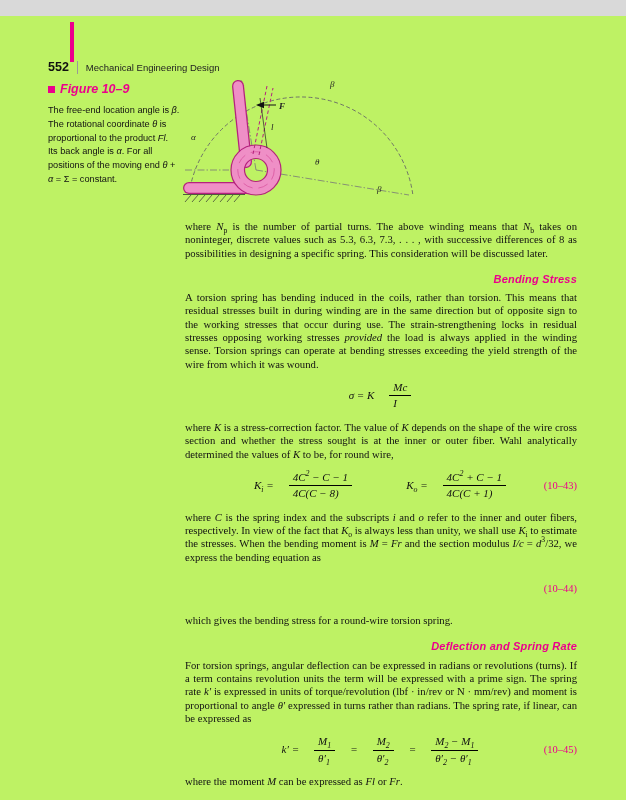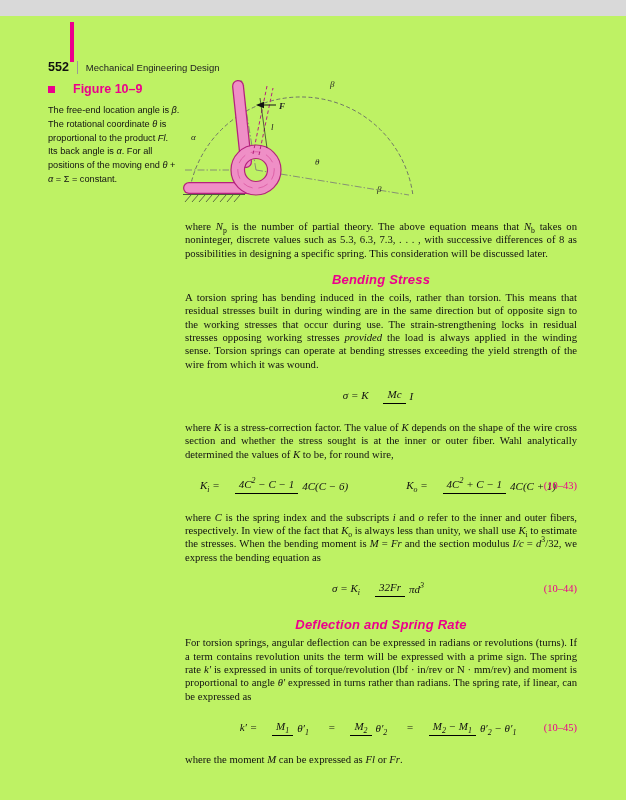--- a/index.html
+++ b/index.html
@@ -16,41 +16,41 @@
 
   .top-accent{position:absolute;left:70px;top:6px;width:4px;height:40px;background:var(--accent);}
   .bottom-rule{position:absolute;left:0;bottom:4px;width:100%;height:2.5px;background:var(--accent);}
 
   .header{position:absolute;left:48px;top:44px;display:flex;align-items:center;gap:8px;}
   .pagenum{font-family:"Liberation Sans","DejaVu Sans",sans-serif;font-weight:bold;font-size:12.5px;}
   .hdiv{width:1px;height:13px;background:#999;}
   .running{font-family:"Liberation Sans","DejaVu Sans",sans-serif;font-size:9.5px;color:#222;}
 
   .figblock{position:absolute;left:48px;top:66px;width:132px;}
-  .figlabelrow{display:flex;align-items:center;gap:18px;}
+  .figlabelrow{display:flex;align-items:center;gap:5px;font-style:italic;}
   .figbullet{width:7px;height:7px;background:var(--accent);flex:0 0 auto;}
   .figlabel{font-family:"Liberation Sans","DejaVu Sans",sans-serif;font-weight:bold;font-size:12.5px;color:var(--accent);}
   .figcaption{margin-top:8px;font-family:"Liberation Sans","DejaVu Sans",sans-serif;font-size:9.2px;line-height:1.5;color:#111;}
 
   .figart{position:absolute;left:183px;top:58px;width:240px;height:142px;}
   .svglabel{font-family:"Liberation Serif","DejaVu Serif",serif;font-style:italic;font-size:9px;fill:#222;}
   .flabel{font-weight:bold;}
 
   .maincol{position:absolute;left:185px;top:204px;width:392px;font-size:10.7px;line-height:13.3px;text-align:justify;}
   .maincol p{margin:0;}
   .indent{text-indent:14px;}
   .it{font-style:italic;}
   sub,sup{font-size:72%;line-height:0;}
 
-  .sechead{font-family:"Liberation Sans","DejaVu Sans",sans-serif;font-style:italic;font-weight:bold;font-size:13px;color:var(--accent);margin:13px 0 5px;letter-spacing:.2px;text-align:center;}
+  .sechead{font-family:"Liberation Sans","DejaVu Sans",sans-serif;font-style:italic;font-weight:bold;font-size:11px;color:var(--accent);margin:13px 0 5px;letter-spacing:.2px;text-align:right;}
 
   .eqrow{position:relative;display:flex;align-items:center;justify-content:center;margin:9px 0;min-height:32px;}
   .eq{display:flex;align-items:center;gap:13px;font-style:italic;font-size:11px;line-height:1.25;text-align:center;}
   .eqnum{position:absolute;right:0;top:50%;transform:translateY(-50%);color:var(--accent);font-size:10.5px;}
-  .frac{display:inline-flex;align-items:flex-end;margin:0 2px;vertical-align:middle;}
+  .frac{display:inline-flex;flex-direction:column;align-items:flex-start;margin:0 2px;vertical-align:middle;}
   .frac .num{display:block;padding:0 4px 1px;border-bottom:1px solid #000;white-space:nowrap;}
   .frac .den{display:block;padding:1px 4px 0;white-space:nowrap;}
   .termgap{width:26px;}
 </style>
 </head>
 <body>
 
 <div class="page">
 
   <div class="top-accent"></div>
@@ -104,21 +104,21 @@
       <text x="96" y="34.5" class="svglabel flabel">F</text>
       <text x="88" y="56" class="svglabel">l</text>
       <text x="8" y="66" class="svglabel">α</text>
       <text x="132" y="91" class="svglabel">θ</text>
       <text x="194" y="118" class="svglabel">β</text>
     </svg>
   </div>
 
   <main class="maincol">
 
-    <p class="body"><span>where </span><span class="it">N</span><sub>p</sub><span> is the number of partial theory. The above equation means that </span><span class="it">N</span><sub>b</sub><span> takes on noninteger, discrete values such as 5.3, 6.3, 7.3, . . . , with successive differences of 8 as possibilities in designing a specific spring. This consideration will be discussed later.</span></p>
+    <p class="body"><span>where </span><span class="it">N</span><sub>p</sub><span> is the number of partial turns. The above winding means that </span><span class="it">N</span><sub>b</sub><span> takes on noninteger, discrete values such as 5.3, 6.3, 7.3, . . . , with successive differences of 8 as possibilities in designing a specific spring. This consideration will be discussed later.</span></p>
 
     <h2 class="sechead">Bending Stress</h2>
 
     <p class="body"><span>A torsion spring has bending induced in the coils, rather than torsion. This means that residual stresses built in during winding are in the same direction but of opposite sign to the working stresses that occur during use. The strain-strengthening locks in residual stresses opposing working stresses </span><span class="it">provided</span><span> the load is always applied in the winding sense. Torsion springs can operate at bending stresses exceeding the yield strength of the wire from which it was wound.</span></p>
 
     <div class="eqrow">
       <span class="eq">
         <span>σ = K</span>
         <span class="frac">
           <span class="num">Mc</span>
@@ -127,45 +127,39 @@
       </span>
     </div>
 
     <p class="body"><span>where </span><span class="it">K</span><span> is a stress-correction factor. The value of </span><span class="it">K</span><span> depends on the shape of the wire cross section and whether the stress sought is at the inner or outer fiber. Wahl analytically determined the values of </span><span class="it">K</span><span> to be, for round wire,</span></p>
 
     <div class="eqrow">
       <span class="eq">
         <span><span>K</span><sub>i</sub><span> =</span></span>
         <span class="frac">
           <span class="num"><span>4C</span><sup>2</sup><span> − C − 1</span></span>
-          <span class="den"><span>4C(C − 6)</span></span>
+          <span class="den"><span>4C(C − 8)</span></span>
         </span>
         <span class="termgap"></span>
         <span><span>K</span><sub>o</sub><span> =</span></span>
         <span class="frac">
           <span class="num"><span>4C</span><sup>2</sup><span> + C − 1</span></span>
           <span class="den"><span>4C(C + 1)</span></span>
         </span>
       </span>
       <span class="eqnum">(10–43)</span>
     </div>
 
     <p class="body"><span>where </span><span class="it">C</span><span> is the spring index and the subscripts </span><span class="it">i</span><span> and </span><span class="it">o</span><span> refer to the inner and outer fibers, respectively. In view of the fact that </span><span class="it">K</span><sub>o</sub><span> is always less than unity, we shall use </span><span class="it">K</span><sub>i</sub><span> to estimate the stresses. When the bending moment is </span><span class="it">M</span><span> = </span><span class="it">Fr</span><span> and the section modulus </span><span class="it">I/c</span><span> = </span><span class="it">d</span><sup>3</sup><span>/32, we express the bending equation as</span></p>
 
     <div class="eqrow">
-      <span class="eq">
-        <span><span>σ = K</span><sub>i</sub></span>
-        <span class="frac">
-          <span class="num"><span>32Fr</span></span>
-          <span class="den"><span>πd</span><sup>3</sup></span>
-        </span>
-      </span>
       <span class="eqnum">(10–44)</span>
     </div>
 
+    <p class="body"><span>which gives the bending stress for a round-wire torsion spring.</span></p>
 
     <h2 class="sechead">Deflection and Spring Rate</h2>
 
     <p class="body"><span>For torsion springs, angular deflection can be expressed in radians or revolutions (turns). If a term contains revolution units the term will be expressed with a prime sign. The spring rate </span><span class="it">k′</span><span> is expressed in units of torque/revolution (lbf · in/rev or N · mm/rev) and moment is proportional to angle </span><span class="it">θ′</span><span> expressed in turns rather than radians. The spring rate, if linear, can be expressed as</span></p>
 
     <div class="eqrow">
       <span class="eq">
         <span>k′ =</span>
         <span class="frac">
           <span class="num"><span>M</span><sub>1</sub></span>

